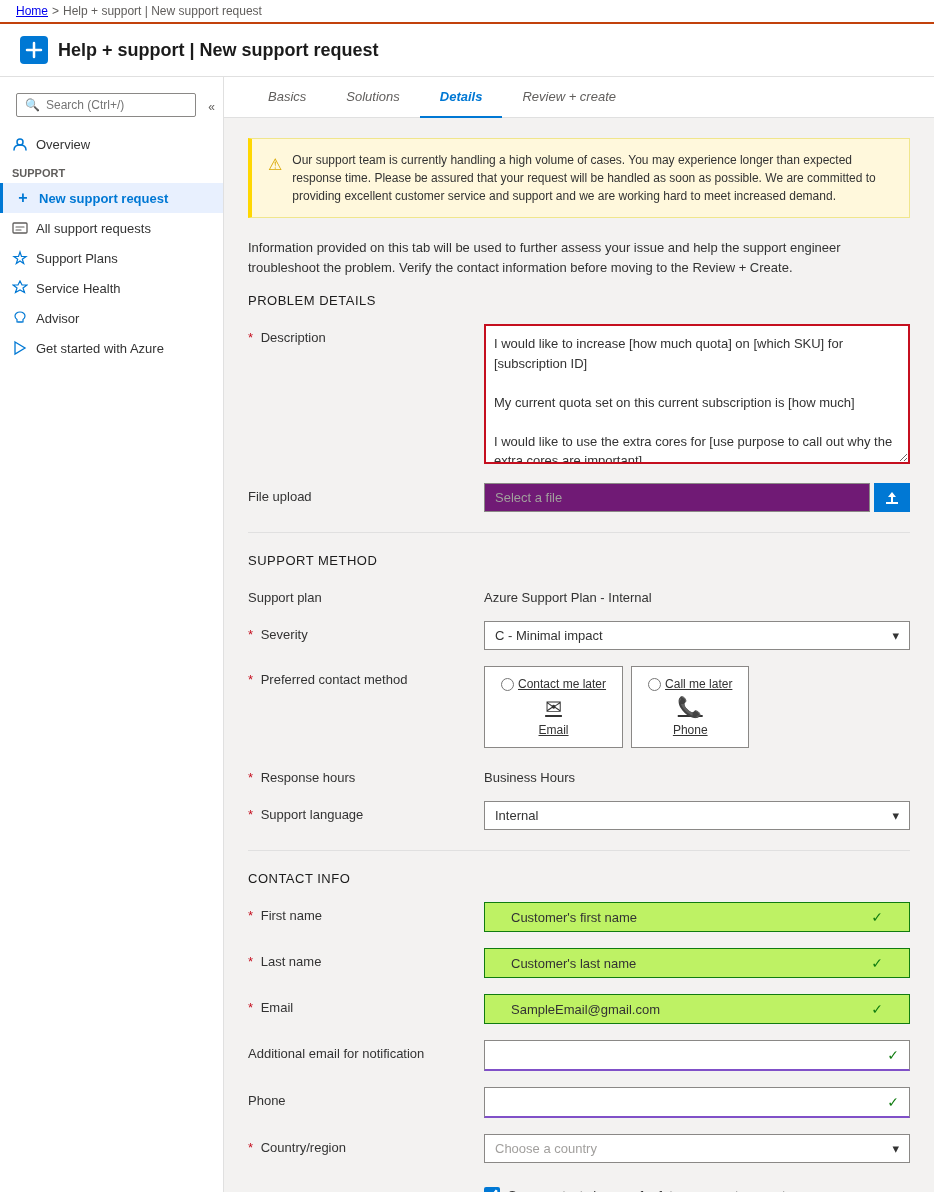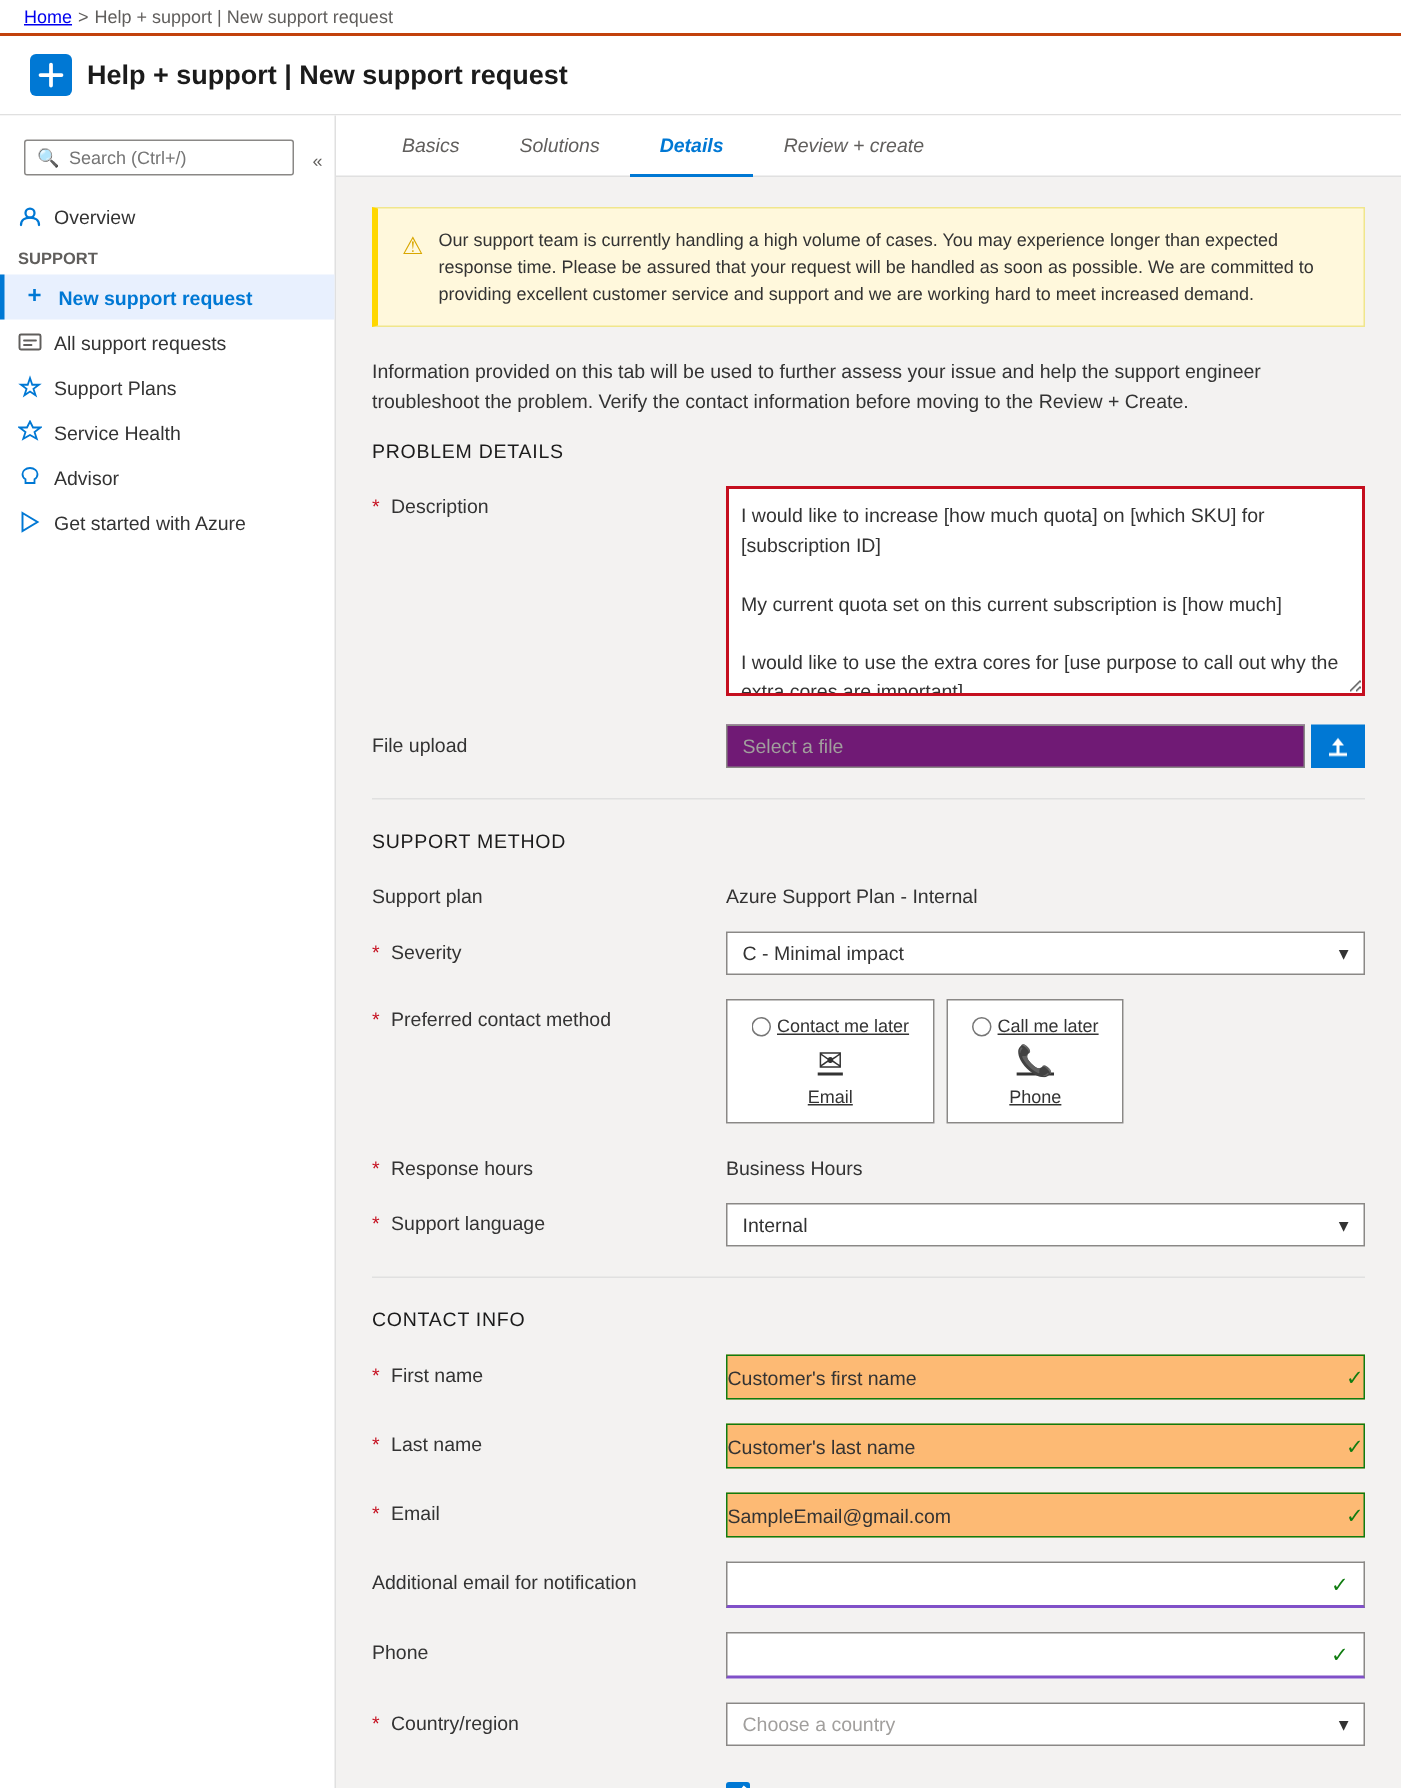--- a/index.html
+++ b/index.html
@@ -203,22 +203,22 @@
     .contact-card .contact-label { font-size: 12px; color: #333; }
 
     
     .biz-hours { font-size: 13px; color: #333; padding-top: 6px; }
 
     
     .text-input {
       display: flex;
       align-items: center;
       border: 1px solid #107c10;
-      background: #fdba74;
-      padding: 6px 0;
+      background: #bef264;
+      padding: 6px 26px;
       justify-content: space-between;
     }
     .text-input span { font-size: 13px; color: #333; }
     .text-input .check { color: #107c10; font-size: 14px; }
 
     .text-input-empty {
       display: flex;
       align-items: center;
       border: 1px solid #8a8886;
       background: #fff;

